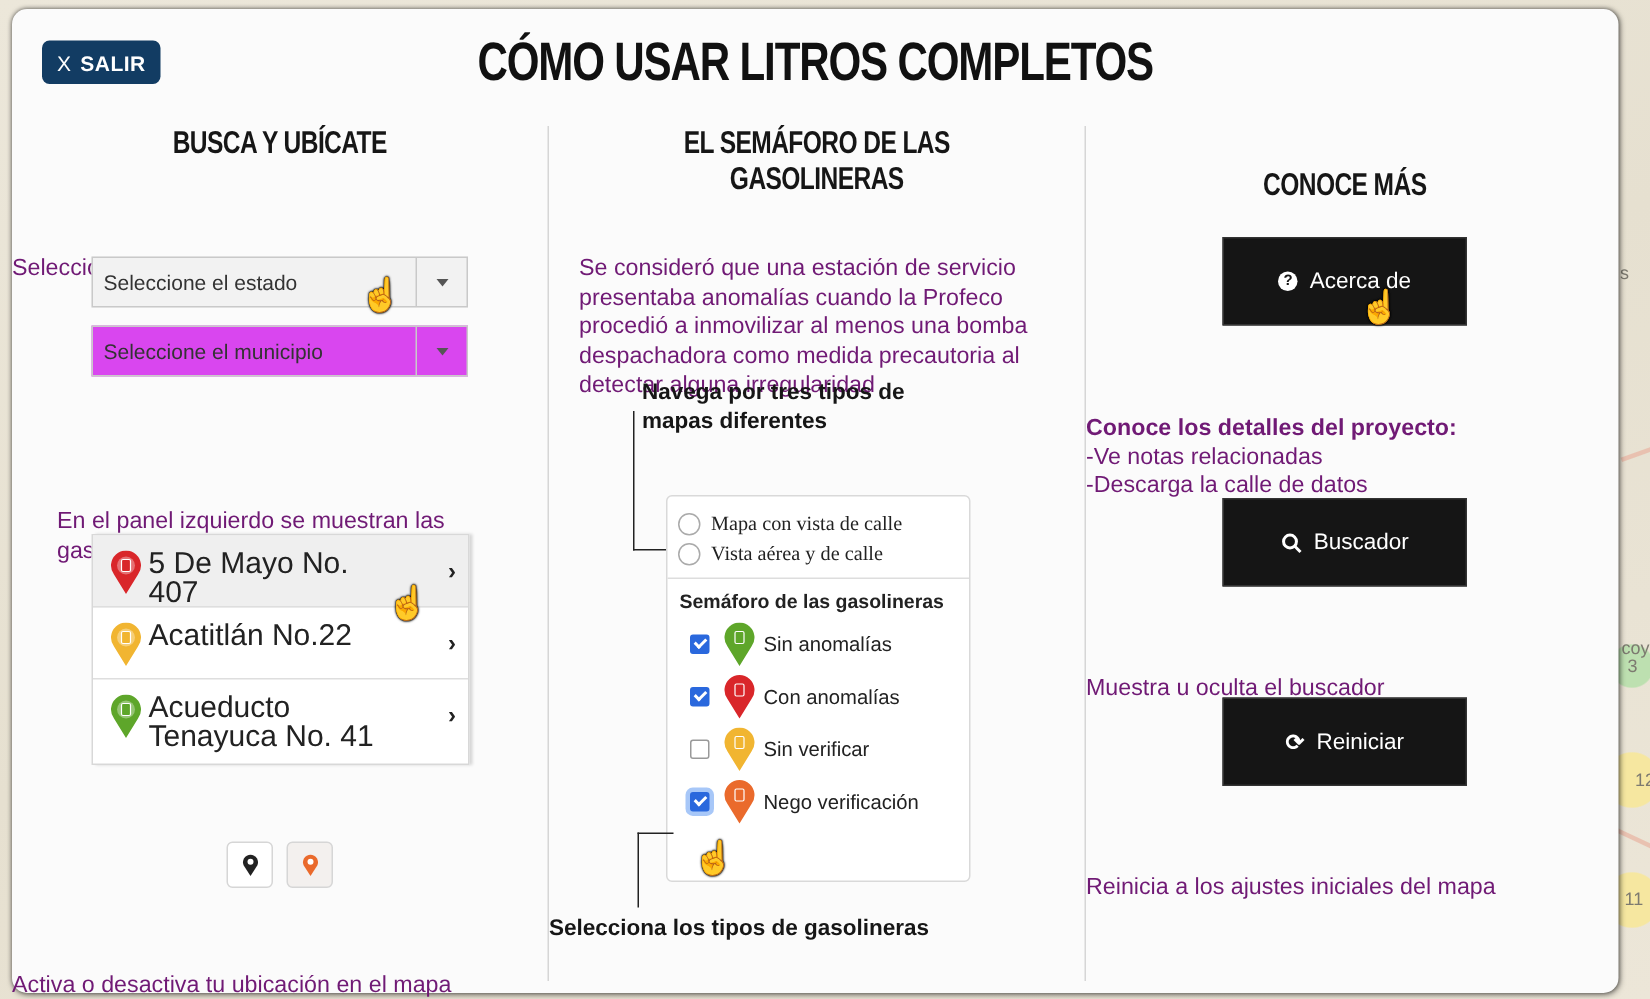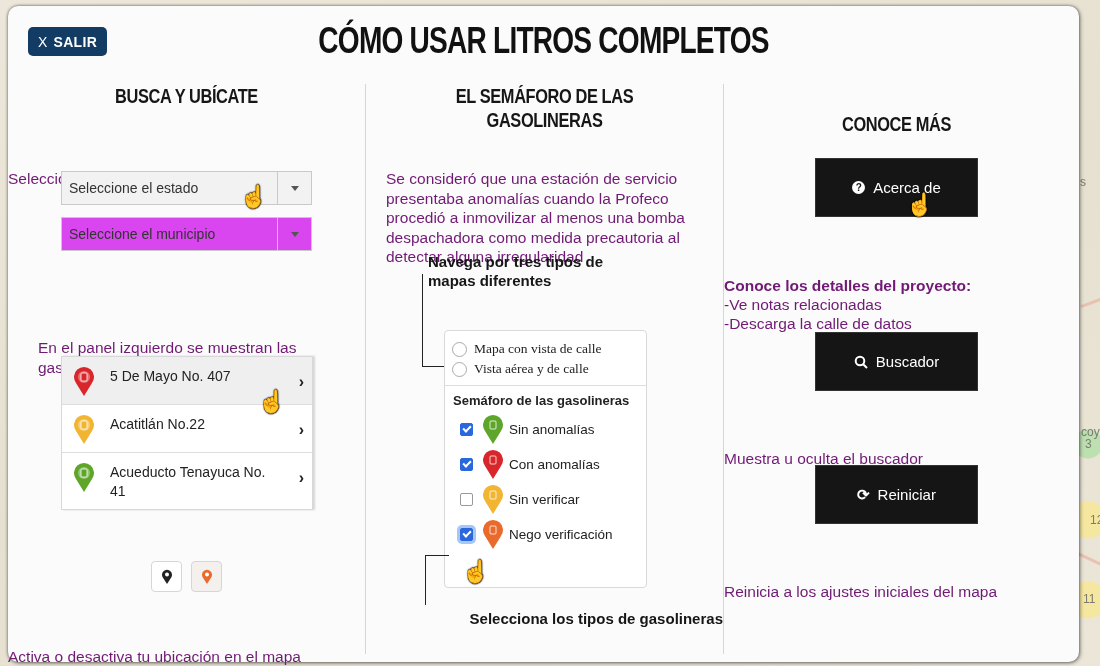--- a/index.html
+++ b/index.html
@@ -58,21 +58,21 @@
   .select .val { flex: 1; font-size: 14px; color: #333; padding: 8px 7px; }
   .select .caret { width: 34px; border-left: 1px solid #c9c9c9; display: flex; align-items: center; justify-content: center; }
   .caret-tri { width: 0; height: 0; border-left: 4px solid transparent; border-right: 4px solid transparent; border-top: 5px solid #555; }
 
   
   .station-list { position: absolute; left: 53px; top: 350px; width: 252px; border: 1px solid #d8d8d8; background: #fff; box-shadow: 2px 0 2px rgba(0,0,0,.15); }
   .station { height: 48px; border-bottom: 1px solid #dedede; display: flex; align-items: flex-start; padding-top: 10px; position: relative; cursor: pointer; }
   .station:last-child { border-bottom: none; height: 56px; }
   .station.hover { background: #efefef; }
   .station .pin { margin-left: 11px; width: 22px; }
-  .station .name { margin-left: 15px; font-size: 14px; color: #222; width: 160px; line-height: 19px; }
+  .station .name { margin-left: 4px; font-size: 20px; color: #222; width: 160px; line-height: 19px; }
   .station .chev { position: absolute; right: 8px; top: 16px; font-size: 16px; font-weight: bold; color: #222; }
 
   .loc-btn { position: absolute; top: 555px; width: 31px; height: 31px; border: 1px solid #d6d6d6; border-radius: 4px; background: #fff; display: flex; align-items: center; justify-content: center; cursor: pointer; }
   .loc-btn.active { background: #f3f0ee; }
 
   
   .opt-panel { position: absolute; left: 436px; top: 324px; width: 203px; height: 258px; border: 1px solid #d9d9d9; border-radius: 4px; background: #fff; }
   .radio-row { display: flex; align-items: center; height: 20px; font-size: 13.5px; color: #222; padding-left: 7px; cursor: pointer; font-family: Liberation Serif, serif; }
   .radio { width: 15px; height: 15px; border-radius: 50%; border: 1px solid #aaa; margin-right: 7px; background: #fff; }
   .radio.on { border: 4px solid #2a72e8; background: #fff; }
@@ -237,21 +237,21 @@
           <path d="M11 29 L3 16 A10 10 0 1 1 19 16 Z" fill="#ea6a2c"></path>
           <rect x="8" y="6" width="6" height="8" rx="1" fill="#ea6a2c" stroke="#fff" stroke-width=".8"></rect>
         </svg>
       <span>Nego verificación</span>
     </div>
   </div>
   <div class="cursor" style="left:454px;top:553px">☝</div>
 
   <div class="callout" style="left:417px;top:549px;width:1px;height:50px"></div>
   <div class="callout" style="left:417px;top:549px;width:24px;height:1px"></div>
-  <div class="callout-text" style="left:358px;width:357px;text-align:right;top:603px">Selecciona los tipos de gasolineras</div>
+  <div class="callout-text" style="left:358px;width:357px;text-align:left;top:603px">Selecciona los tipos de gasolineras</div>
 
   <div class="sec-title" style="left:716px;width:345px;top:106px">CONOCE MÁS</div>
 
   <div class="dark-btn" style="top:152px">
     <span style="width:13px;height:13px;border-radius:50%;background:#fff;color:#151515;font-size:10px;font-weight:bold;display:flex;align-items:center;justify-content:center">?</span>
     <span>Acerca de</span>
   </div>
   <div class="cursor" style="left:898px;top:186px">☝</div>
 
   <div class="ptext" style="left:716px;width:345px;top:232px;font-weight:bold;font-size:15.5px">Conoce los detalles del proyecto:</div>

